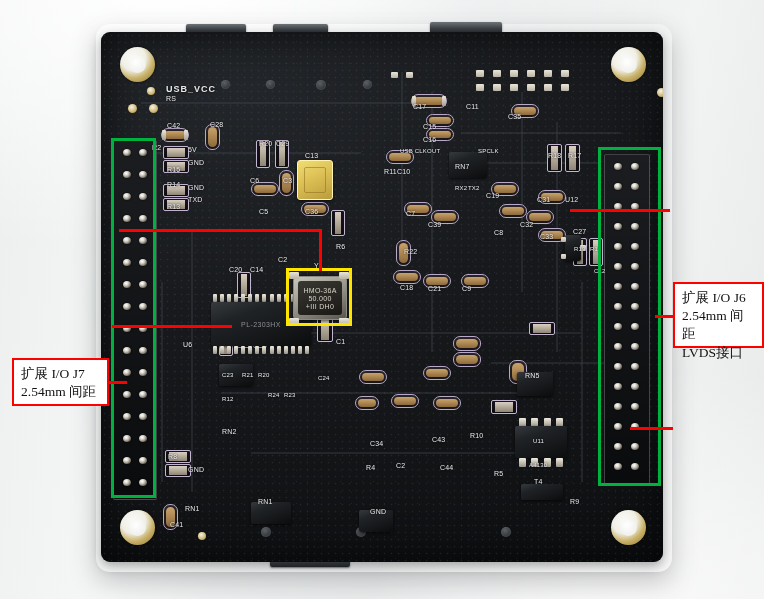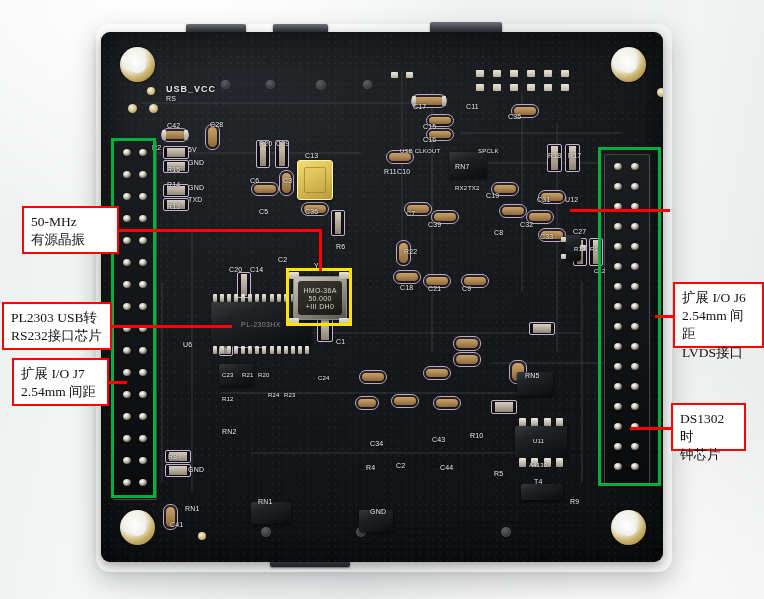--- a/index.html
+++ b/index.html
@@ -573,29 +573,23 @@
   <div class="rline" style="left:112px;top:325px;width:120px;"></div>
 
   <div class="rline" style="left:109px;top:381px;width:18px;"></div>
 
   <div class="rline" style="left:570px;top:209px;width:100px;"></div>
 
   <div class="rline" style="left:655px;top:315px;width:20px;"></div>
 
   <div class="rline" style="left:630px;top:427px;width:43px;"></div>
 
-  <div class="callout" style="left:22px;top:206px;width:97px;height:48px;">50-MHz
-有源晶振</div>
-
-  <div class="callout" style="left:2px;top:302px;width:110px;height:48px;">PL2303 USB转
-RS232接口芯片</div>
+
 
   <div class="callout" style="left:12px;top:358px;width:97px;height:48px;">扩展 I/O J7
 2.54mm 间距</div>
 
 
   <div class="callout" style="left:673px;top:282px;width:91px;height:66px;">扩展 I/O J6
 2.54mm 间距
 LVDS接口</div>
 
-  <div class="callout" style="left:671px;top:403px;width:75px;height:48px;">DS1302时
-钟芯片</div>
 </div>
 
 </body></html>

